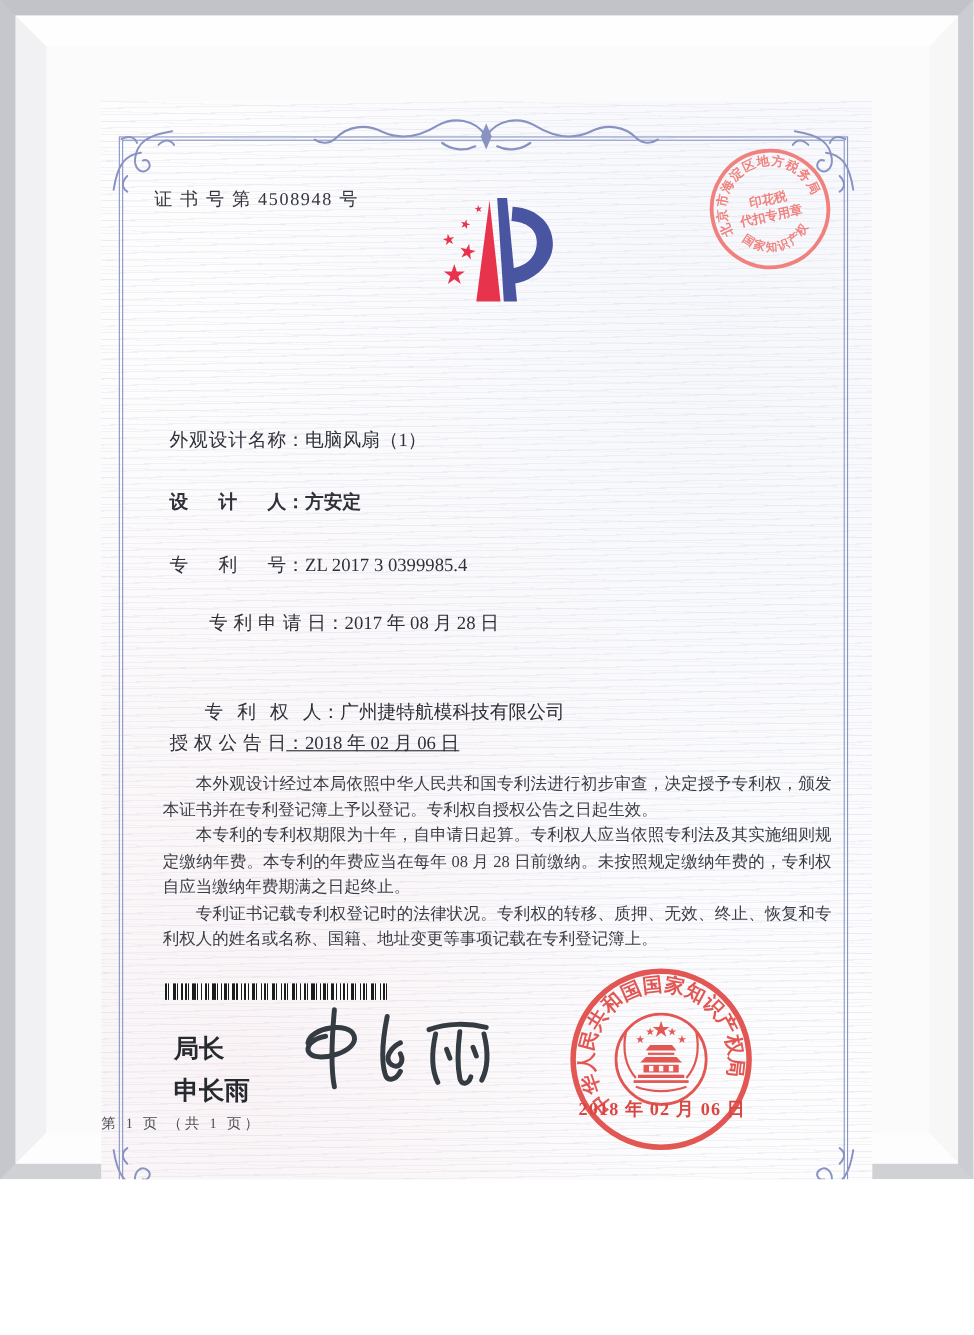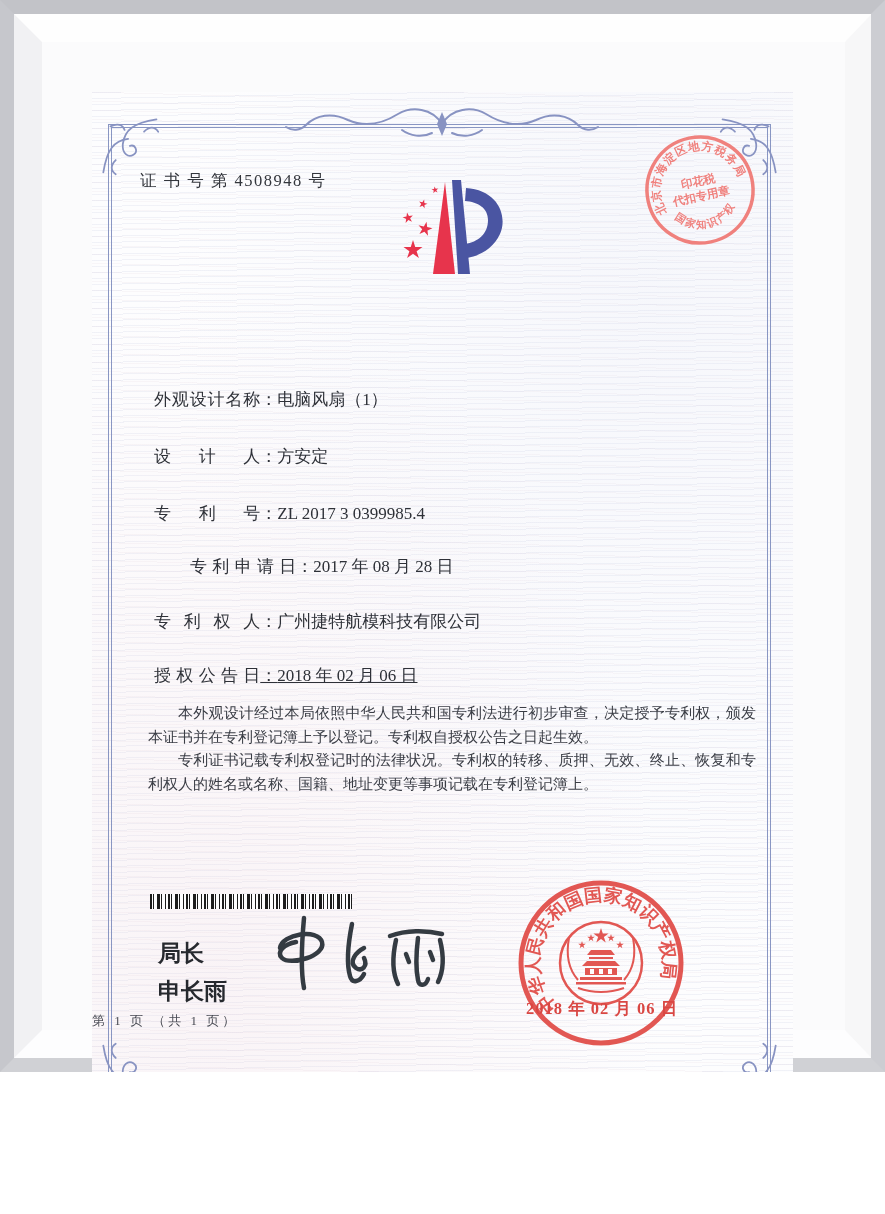--- a/index.html
+++ b/index.html
@@ -37,22 +37,22 @@
   .flourish{position:absolute;left:190px;top:8px;width:320px;height:46px;color:#8893c2;}
 
   
   .cert-no{position:absolute;left:48px;top:78px;font-size:16.5px;letter-spacing:1.5px;color:#33363c;}
   .logo{position:absolute;left:290px;top:84px;width:132px;height:114px;}
   .title{position:absolute;left:0;top:204px;width:100%;text-align:center;
     font-size:37px;font-weight:700;letter-spacing:7px;color:#2e3136;}
 
   .field-row{position:absolute;left:62px;font-size:17px;color:#2e3138;white-space:nowrap;}
   .field-row .flabel{display:inline-block;width:6.25em;text-align:justify;text-align-last:justify;}
-  .fr-0{top:296px;} .fr-1{top:353px;} .fr-2{top:410px;}
-  .fr-3{top:463px;margin-left:36px;} .fr-4{top:518px;} .fr-5{top:572px;text-decoration:underline;}
+  .fr-0{top:296px;} .fr-1{top:353px;font-weight:bold;} .fr-2{top:410px;}
+  .fr-3{top:463px;margin-left:36px;} .fr-4{top:544px;margin-left:32px;} .fr-5{top:572px;text-decoration:underline;}
 
   .paras{position:absolute;left:56px;top:610px;width:608px;
     font-size:15px;line-height:23.5px;color:#3a3d45;text-align:justify;}
   .paras p{margin:0;text-indent:2em;}
 
   .barcode{position:absolute;left:58px;top:802px;width:202px;height:15px;
     background:repeating-linear-gradient(90deg,
       #1c1c1c 0 2px,#fdfdfe 2px 3px,#1c1c1c 3px 4px,#fdfdfe 4px 7px,
       #1c1c1c 7px 10px,#fdfdfe 10px 11px,#1c1c1c 11px 12px,#fdfdfe 12px 15px,
       #1c1c1c 15px 16px,#fdfdfe 16px 18px);}
@@ -157,20 +157,21 @@
 
     <div class="field-row fr-0"><span class="flabel">外观设计名称</span><span>：</span><span>电脑风扇（1）</span></div>
     <div class="field-row fr-1"><span class="flabel">设计人</span><span>：</span><span>方安定</span></div>
     <div class="field-row fr-2"><span class="flabel">专利号</span><span>：</span><span>ZL 2017 3 0399985.4</span></div>
     <div class="field-row fr-3"><span class="flabel">专利申请日</span><span>：</span><span>2017 年 08 月 28 日</span></div>
     <div class="field-row fr-4"><span class="flabel">专利权人</span><span>：</span><span>广州捷特航模科技有限公司</span></div>
     <div class="field-row fr-5"><span class="flabel">授权公告日</span><span>：</span><span>2018 年 02 月 06 日</span></div>
 
     <div class="paras">
       <p>本外观设计经过本局依照中华人民共和国专利法进行初步审查，决定授予专利权，颁发本证书并在专利登记簿上予以登记。专利权自授权公告之日起生效。</p>
+      <p>本专利的专利权期限为十年，自申请日起算。专利权人应当依照专利法及其实施细则规定缴纳年费。本专利的年费应当在每年 08 月 28 日前缴纳。未按照规定缴纳年费的，专利权自应当缴纳年费期满之日起终止。</p>
       <p>专利证书记载专利权登记时的法律状况。专利权的转移、质押、无效、终止、恢复和专利权人的姓名或名称、国籍、地址变更等事项记载在专利登记簿上。</p>
     </div>
 
     <div class="barcode"></div>
 
     <div class="signer">
       <div>局长</div>
       <div>申长雨</div>
     </div>
 

